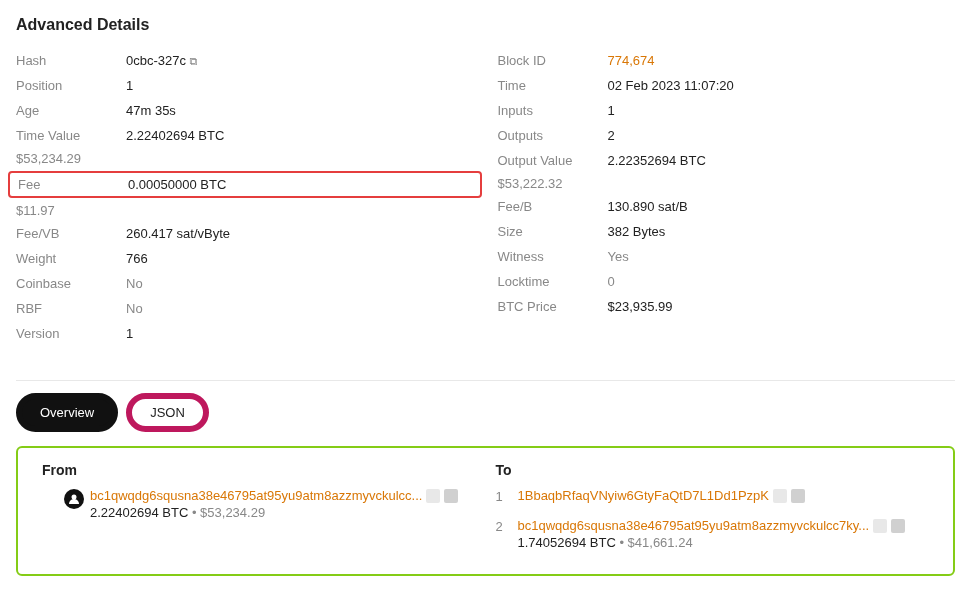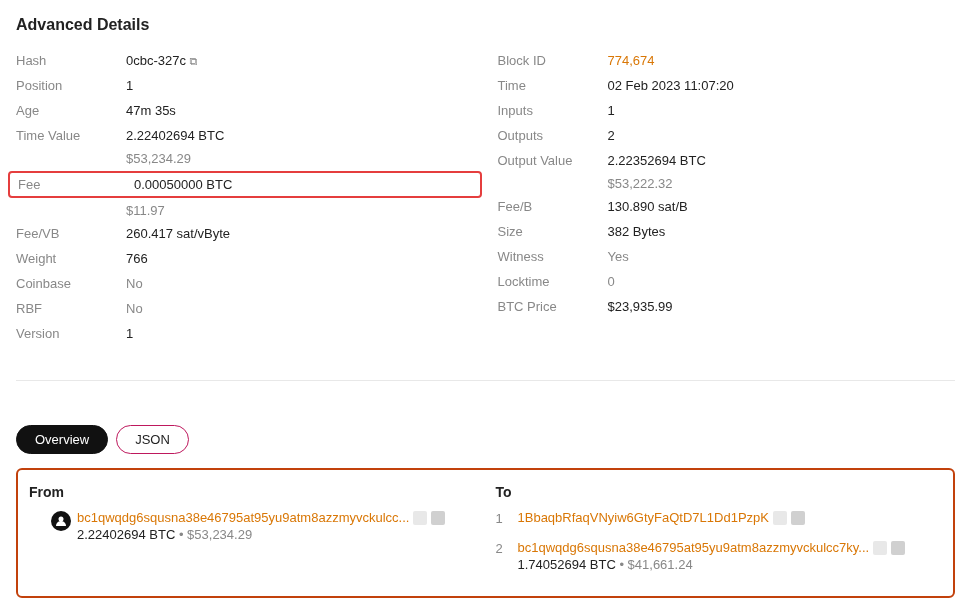--- a/index.html
+++ b/index.html
@@ -35,21 +35,20 @@
       align-items: baseline;
       padding: 5px 0;
       border: none;
     }
 
     .detail-row.fee-highlighted {
       border: 2px solid #e53e3e;
       border-radius: 4px;
       padding: 4px 8px;
       margin: 2px -8px;
-      gap: 6px;
     }
 
     .detail-label {
       color: #888;
       min-width: 110px;
       font-size: 13px;
     }
 
     .detail-value {
       color: #222;
@@ -60,20 +59,21 @@
       color: #d97706;
     }
 
     .detail-value.gray {
       color: #888;
     }
 
     .fee-sub-row {
       display: flex;
       padding: 3px 0;
+      flex-direction: column;
     }
 
     .fee-sub-row .detail-label {
       min-width: 110px;
     }
 
     .divider {
       border: none;
       border-top: 1px solid #e8e8e8;
       margin: 12px 0;
@@ -82,38 +82,37 @@
     .tabs-row {
       display: flex;
       gap: 8px;
       margin-bottom: 14px;
       align-items: center;
     }
 
     .tab-btn {
       padding: 6px 18px;
       border-radius: 20px;
-      border: 1px solid #be185d;
+      border: 6px solid #be185d;
       font-size: 13px;
       cursor: pointer;
       background: #fff;
       color: #222;
-      margin-top: 32px;
     }
 
     .tab-btn.active {
       background: #111;
       color: #fff;
       border-color: #111;
     }
 
     .from-to-box {
-      border: 2px solid #c2410c;
+      border: 2px solid #84cc16;
       border-radius: 6px;
-      padding: 14px 11px;
+      padding: 14px 24px;
       display: grid;
       grid-template-columns: 1fr 1fr;
       gap: 0 20px;
     }
 
     .from-to-section-title {
       font-weight: 700;
       font-size: 14px;
       margin-bottom: 10px;
     }

